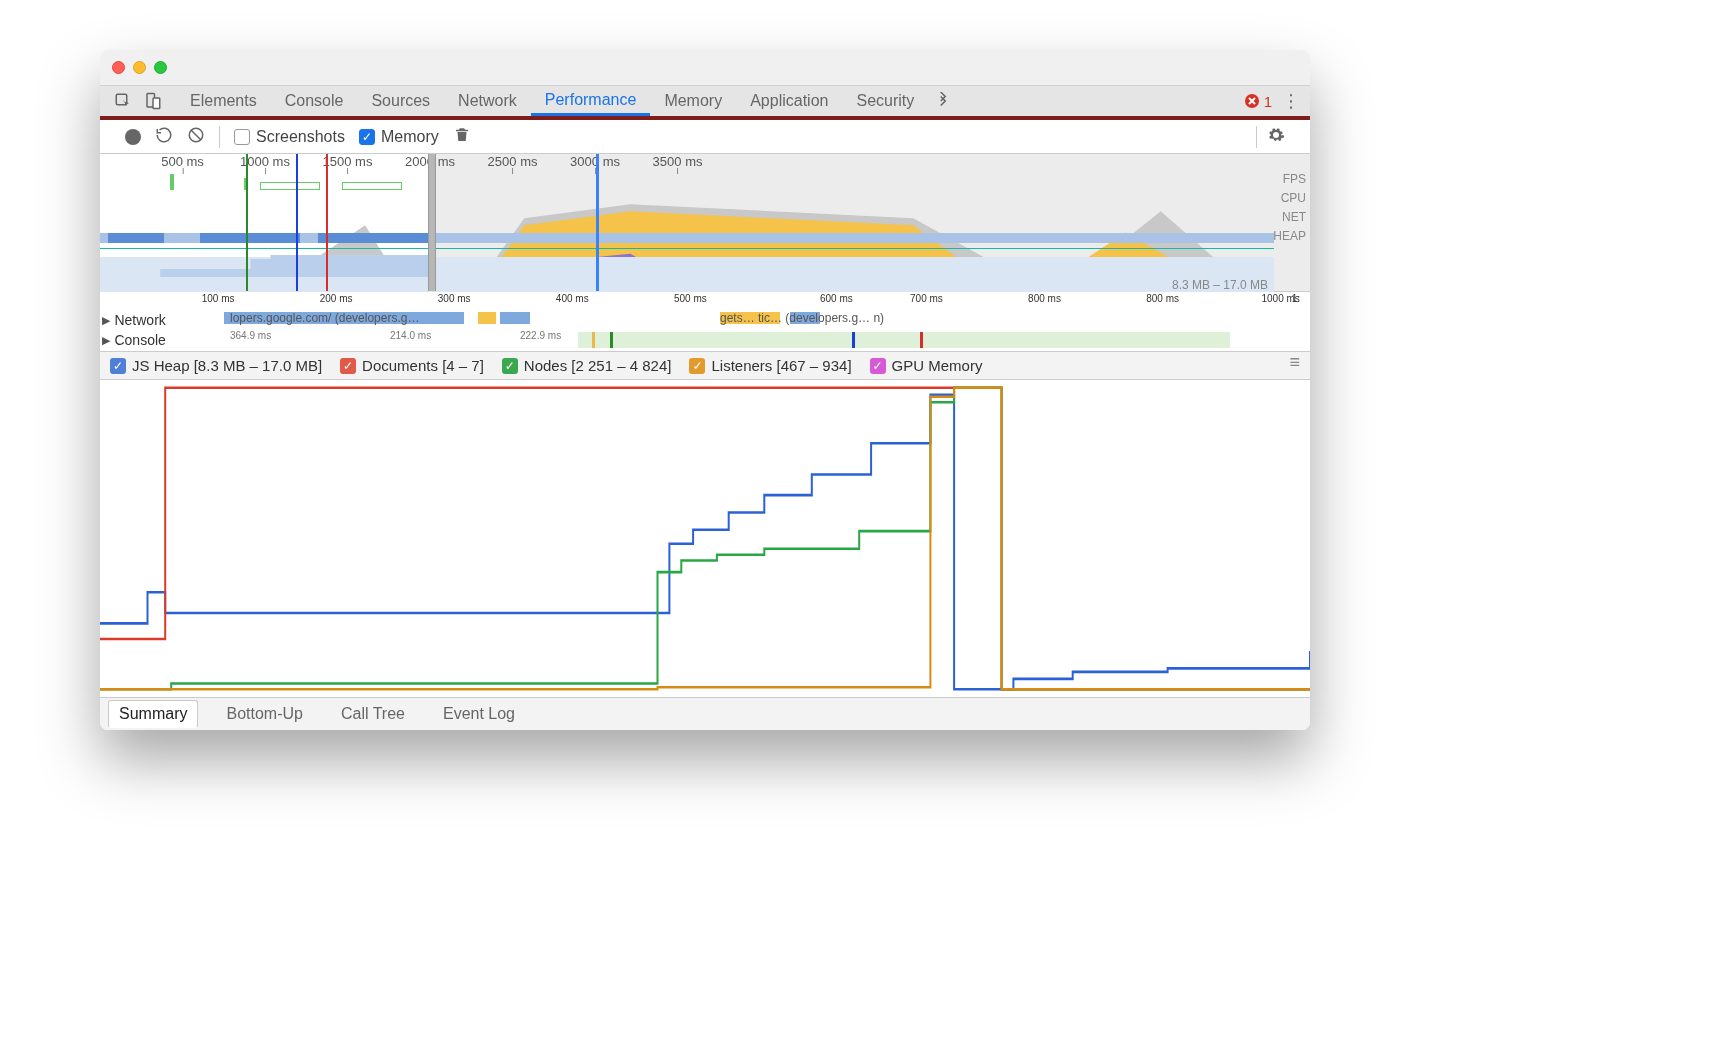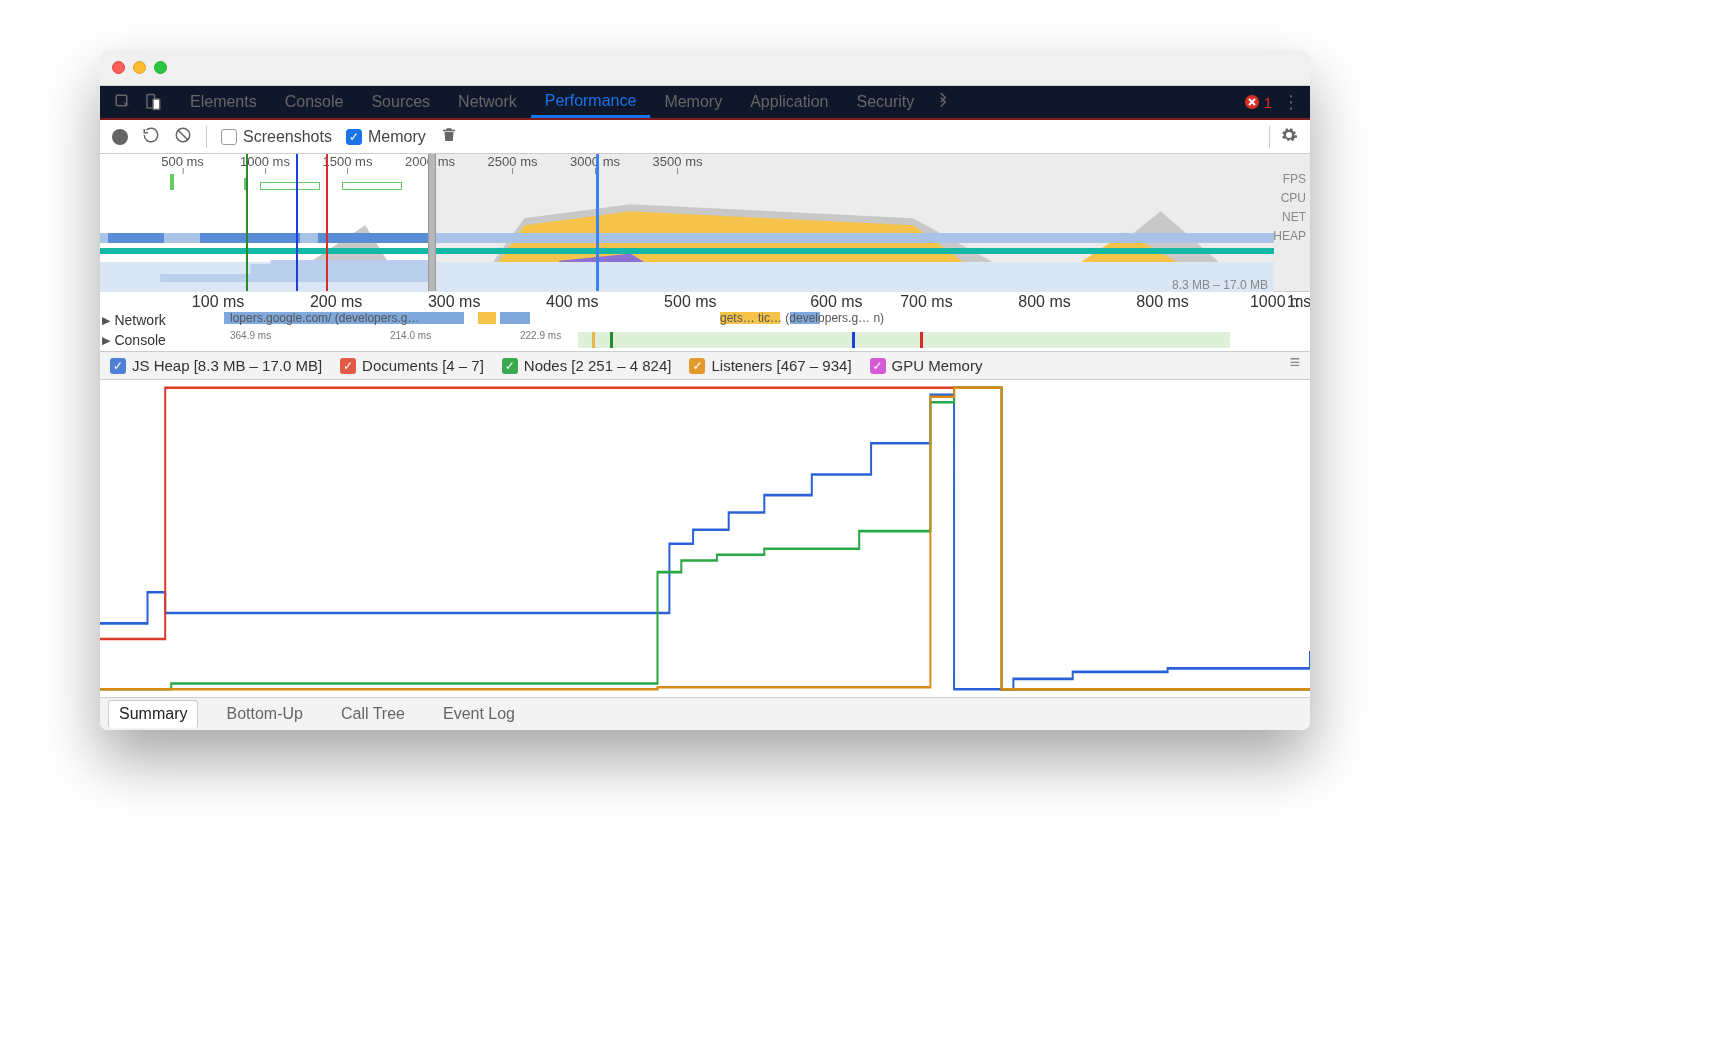--- a/index.html
+++ b/index.html
@@ -14,61 +14,61 @@
   
   .titlebar { height: 36px; background: #f0f0f0; border-bottom: 1px solid #d0d0d0; display: flex; align-items: center; position: relative; }
   .traffic { display: flex; gap: 8px; margin-left: 12px; }
   .tl-btn { width: 13px; height: 13px; border-radius: 50%; }
   .tl-close { background: #ff5f57; border: 1px solid #e0443e; }
   .tl-min   { background: #febc2e; border: 1px solid #dea123; }
   .tl-max   { background: #28c840; border: 1px solid #1dad2c; }
   .title-text { position: absolute; left: 0; right: 0; text-align: center; font-size: 17px; color: #3a3a3a; pointer-events: none; }
 
   
-  .tabs { height: 34px; border-bottom: 2px solid #7f1d1d; display: flex; align-items: center; font-size: 16px; color: #666; background: #0f172a; }
+  .tabs { height: 34px; border-bottom: 4px solid #7f1d1d; display: flex; align-items: center; font-size: 16px; color: #666; background: #e5e5e5; }
   .tabs .lefticons { display: flex; gap: 12px; padding: 0 14px; }
   .ico { width: 18px; height: 18px; display: inline-flex; align-items: center; justify-content: center; color: #666; }
   .tab { padding: 0 14px; height: 100%; display: flex; align-items: center; cursor: default; }
   .tab.active { color: #1a73e8; border-bottom: 3px solid #1a73e8; }
   .tabs-right { margin-left: auto; display: flex; align-items: center; gap: 10px; padding-right: 10px; }
   .err-badge { display: inline-flex; align-items: center; gap: 4px; color: #d93025; font-size: 15px; }
   .kebab { font-size: 18px; color: #666; }
 
   
-  .toolbar { height: 34px; border-bottom: 1px solid #ccc; display: flex; align-items: center; gap: 14px; padding: 0 12px; font-size: 16px; color: #444; background:#fff; }
+  .toolbar { height: 34px; border-bottom: 1px solid #ccc; display: flex; align-items: center; gap: 14px; padding: 0 25px; font-size: 16px; color: #444; background:#fff; }
   .record-dot { width: 16px; height: 16px; border-radius: 50%; background: #666; }
   .ban-ico svg, .reload-ico svg, .trash-ico svg, .gear-ico svg { width: 18px; height: 18px; }
   .vdiv { width: 1px; height: 22px; background: #ccc; }
   .chk { width: 16px; height: 16px; border: 1px solid #999; border-radius: 3px; display:inline-flex; align-items:center; justify-content:center; font-size:12px; color:#fff; }
   .chk.on { background: #1a73e8; border-color: #1a73e8; }
   .toolbar label { display:inline-flex; align-items:center; gap:6px; }
   .gear-right { margin-left: auto; display:flex; align-items:center; gap:10px; }
 
   
   .overview { position: relative; height: 138px; border-bottom: 1px solid #ccc; background:#fff; }
   .ov-greyright { position:absolute; left:332px; right:0; top:0; bottom:0; background:#ececec; }
   .ov-ticks { position:absolute; left:0; right:36px; top:0; height:16px; font-size:13px; color:#555; }
   .ov-tick { position:absolute; top:0; transform:translateX(-50%); }
   .tickline { position:absolute; top:14px; width:1px; height:6px; background:#888; left:50%; }
   .ov-labels { position:absolute; right:4px; top:18px; font-size:12px; color:#888; display:flex; flex-direction:column; gap:5px; text-align:right; }
   .fps-row { position:absolute; left:0; right:36px; top:18px; height:18px; }
   .cpu-row { position:absolute; left:0; right:36px; top:36px; height:38px; }
   .net-row { position:absolute; left:0; right:36px; top:76px; height:16px; }
-  .heap-row{ position:absolute; left:0; right:36px; top:94px; height:46px; border-top:6px solid #14b8a6; }
+  .heap-row{ position:absolute; left:0; right:36px; top:94px; height:46px; border-top:1px solid #14b8a6; }
   .netfull { position:absolute; left:0; right:0; top:3px; height:10px; background:#a9c3e6; }
   .netstrong { position:absolute; top:3px; height:10px; background:#5b8dd6; }
   .heapfill { position:absolute; left:0; right:0; bottom:0; top:8px; background:#dbe6f5; }
   .heap-txt { position:absolute; right:6px; bottom:2px; font-size:12px; color:#888; }
   .ov-handle { position:absolute; top:0; bottom:0; width:8px; background:#b7b7b7; border-left:1px solid #999; border-right:1px solid #999; }
   .ov-marker { position:absolute; top:0; bottom:0; width:2px; }
   .cpu-row svg { position:absolute; inset:0; }
 
   
   .detail { position: relative; height: 60px; border-bottom: 1px solid #ccc; background:#fff; }
-  .det-ticks { position:absolute; left:0; right:10px; top:0; height:22px; font-size:16px; color:#333; border-bottom:1px solid #ddd; background:#fff; }
+  .det-ticks { position:absolute; left:0; right:10px; top:0; height:22px; font-size:10px; color:#333; border-bottom:1px solid #ddd; background:#fff; }
   .det-tick { position:absolute; top:1px; transform:translateX(-50%); }
   .det-rows { position:absolute; left:0; right:10px; top:18px; bottom:0; background:#fff; }
   .drow { position:absolute; left:0; right:0; height:20px; display:flex; align-items:center; font-size:14px; color:#333; }
   .drow .tri { font-size:11px; margin:0 4px 0 2px; color:#555; }
   .drow.frames { top:20px; }
   .frames-bg { position:absolute; left:478px; right:70px; top:22px; height:16px; background:#def0d8; }
   .frames-bar { position:absolute; top:22px; height:16px; width:3px; }
   .small-ms { position:absolute; top:20px; font-size:10px; color:#777; }
   .net-bar { position:absolute; top:2px; height:12px; background:#7fa8dc; }
 

